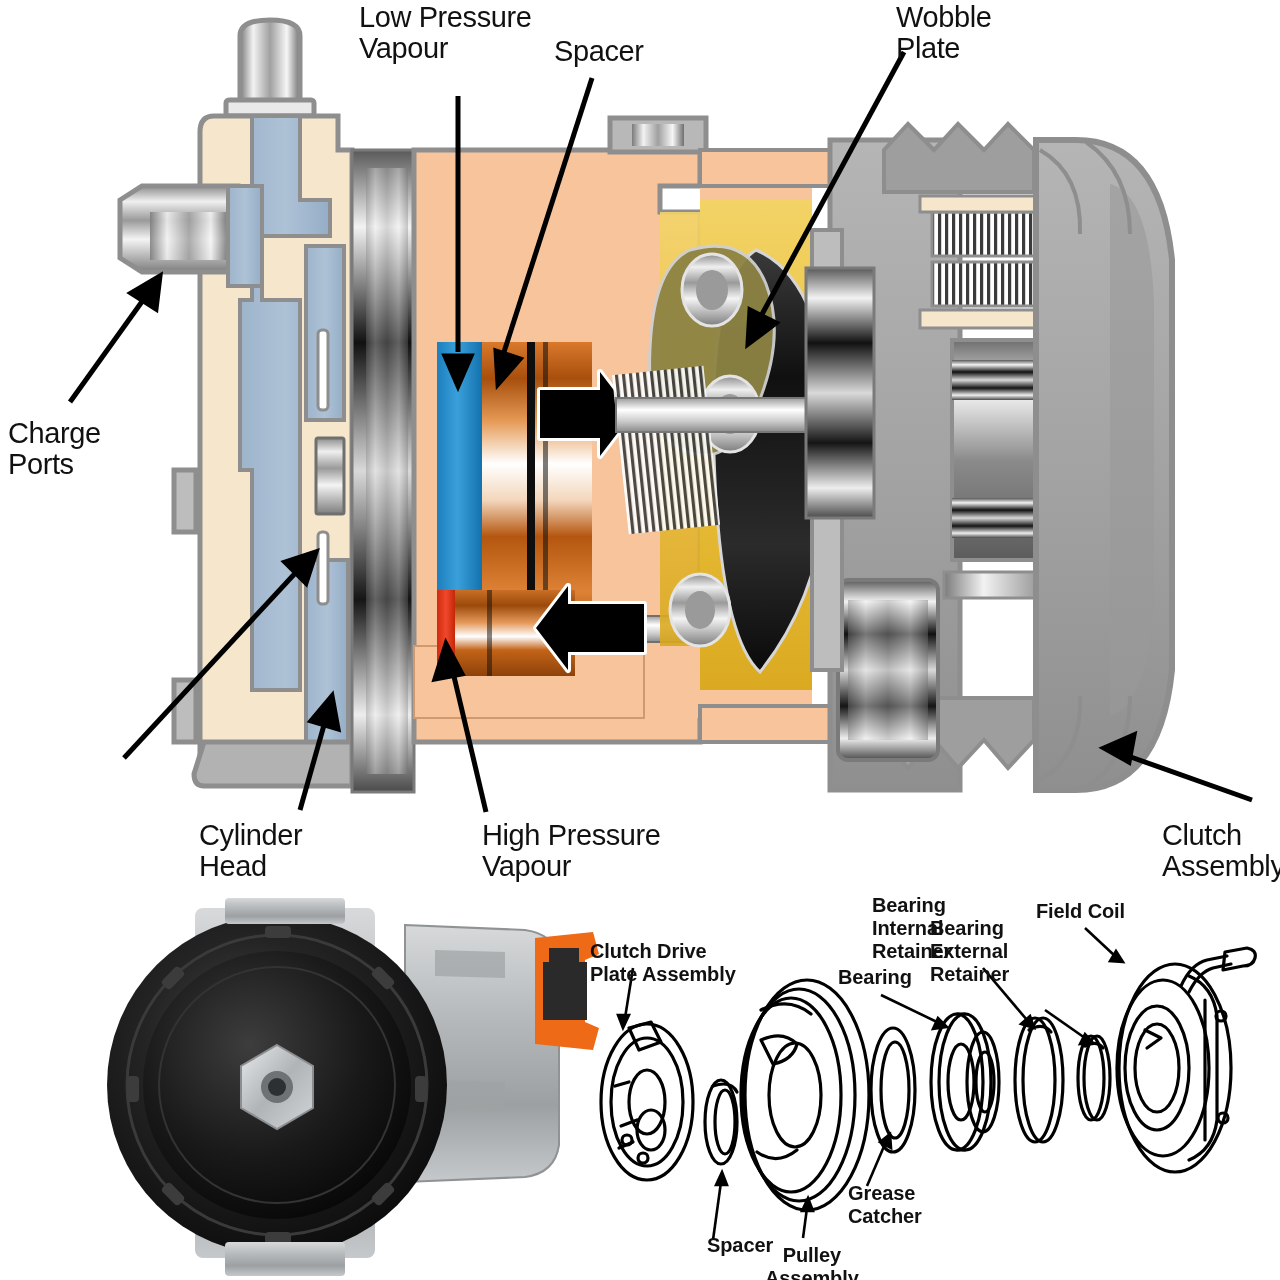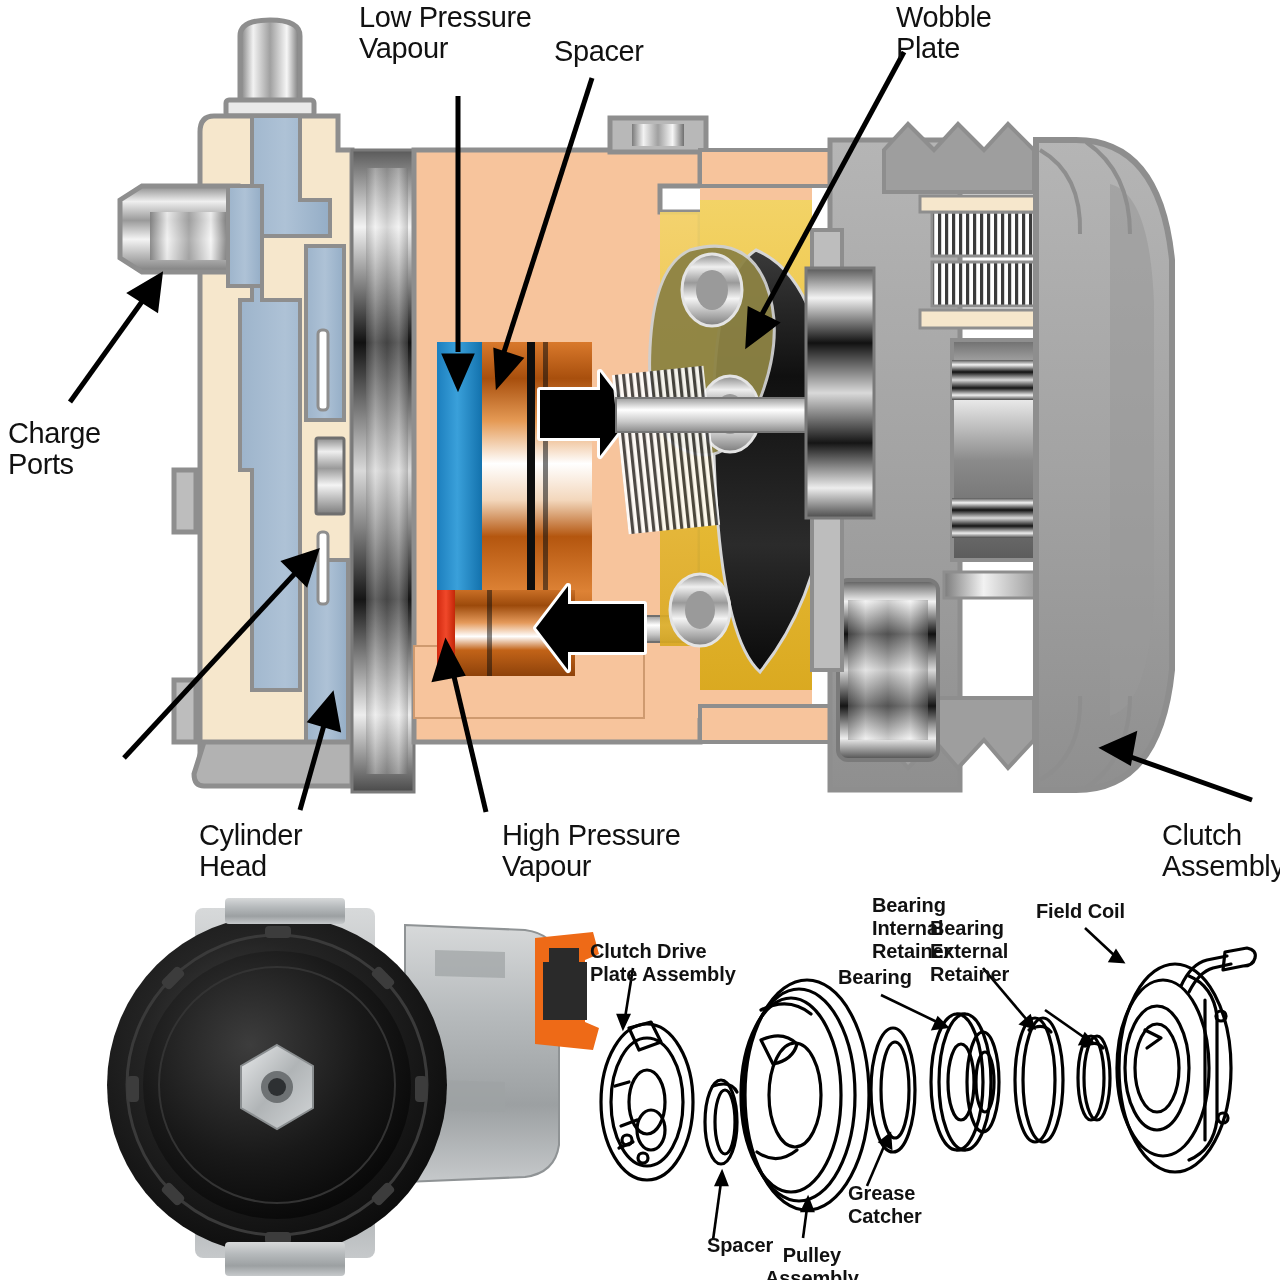--- a/index.html
+++ b/index.html
@@ -438,21 +438,21 @@
 <div class="lbl lbl-main" style="left:896px;top:2px;">Wobble
 Plate</div>
 
 <div class="lbl lbl-main" style="left:8px;top:418px;">Charge
 Ports</div>
 
 
 <div class="lbl lbl-main" style="left:199px;top:820px;">Cylinder
 Head</div>
 
-<div class="lbl lbl-main" style="left:482px;top:820px;margin-left:20px;">High Pressure
+<div class="lbl lbl-main" style="left:482px;top:820px;">High Pressure
 Vapour</div>
 
 <div class="lbl lbl-main" style="left:1162px;top:820px;">Clutch
 Assembly</div>
 
 <div class="lbl lbl-ex" style="left:590px;top:940px;">Clutch Drive
 Plate Assembly</div>
 
 <div class="lbl lbl-ex" style="left:707px;top:1234px;">Spacer</div>
 

